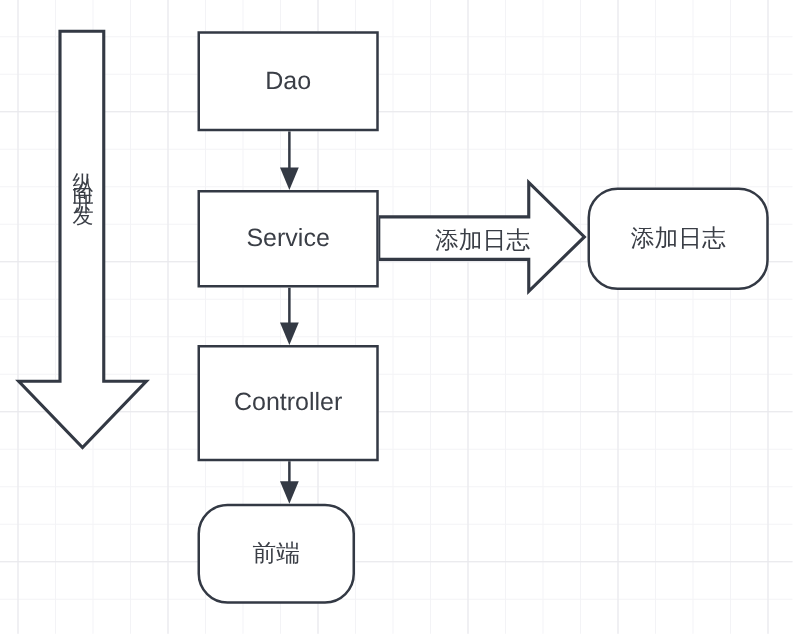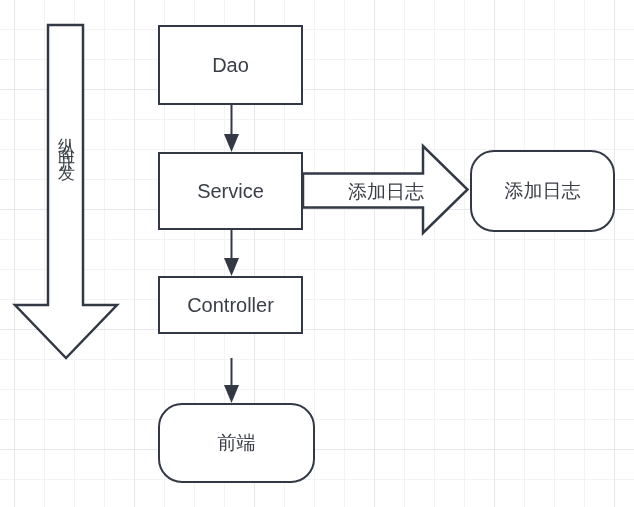--- a/index.html
+++ b/index.html
@@ -110,25 +110,25 @@
   <div class="arrow-label-horizontal">添加日志</div>
 
   <div class="node node-en" style="left:158px; top:25px; width:145px; height:80px;">
     <span class="node-label">Dao</span>
   </div>
 
   <div class="node node-en" style="left:158px; top:152px; width:145px; height:78px;">
     <span class="node-label">Service</span>
   </div>
 
-  <div class="node node-en" style="left:158px; top:276px; width:145px; height:58px;">
+  <div class="node node-en" style="left:158px; top:276px; width:145px; height:93px;">
     <span class="node-label">Controller</span>
   </div>
 
-  <div class="node node-cn" style="left:158px; top:403px; width:157px; height:80px;">
+  <div class="node node-cn" style="left:158px; top:403px; width:126px; height:80px;">
     <span class="node-label">前端</span>
   </div>
 
   <div class="node node-cn" style="left:470px; top:150px; width:145px; height:82px;">
     <span class="node-label">添加日志</span>
   </div>
 
 </div>
 
 </body></html>

